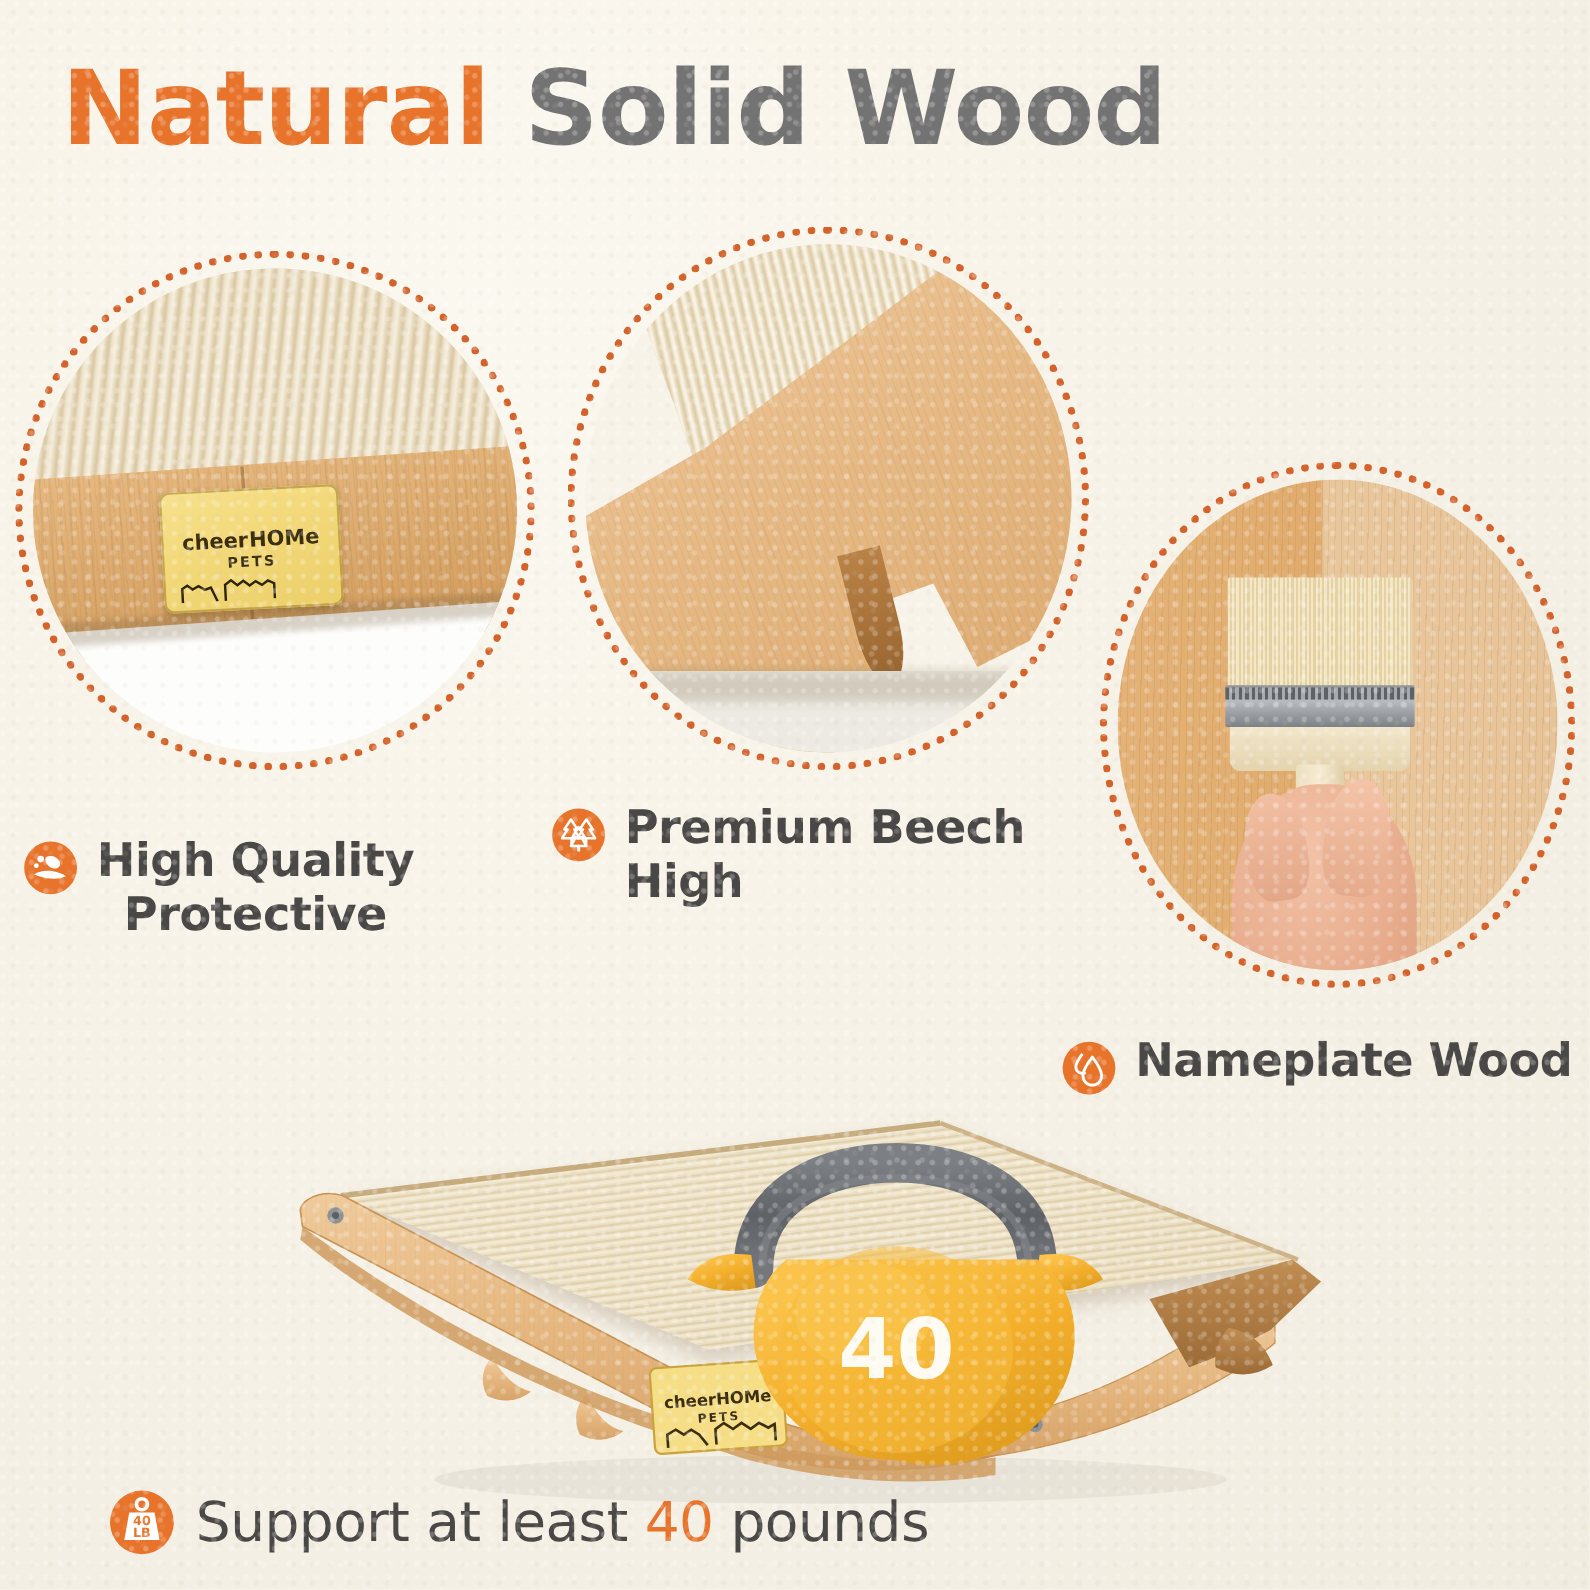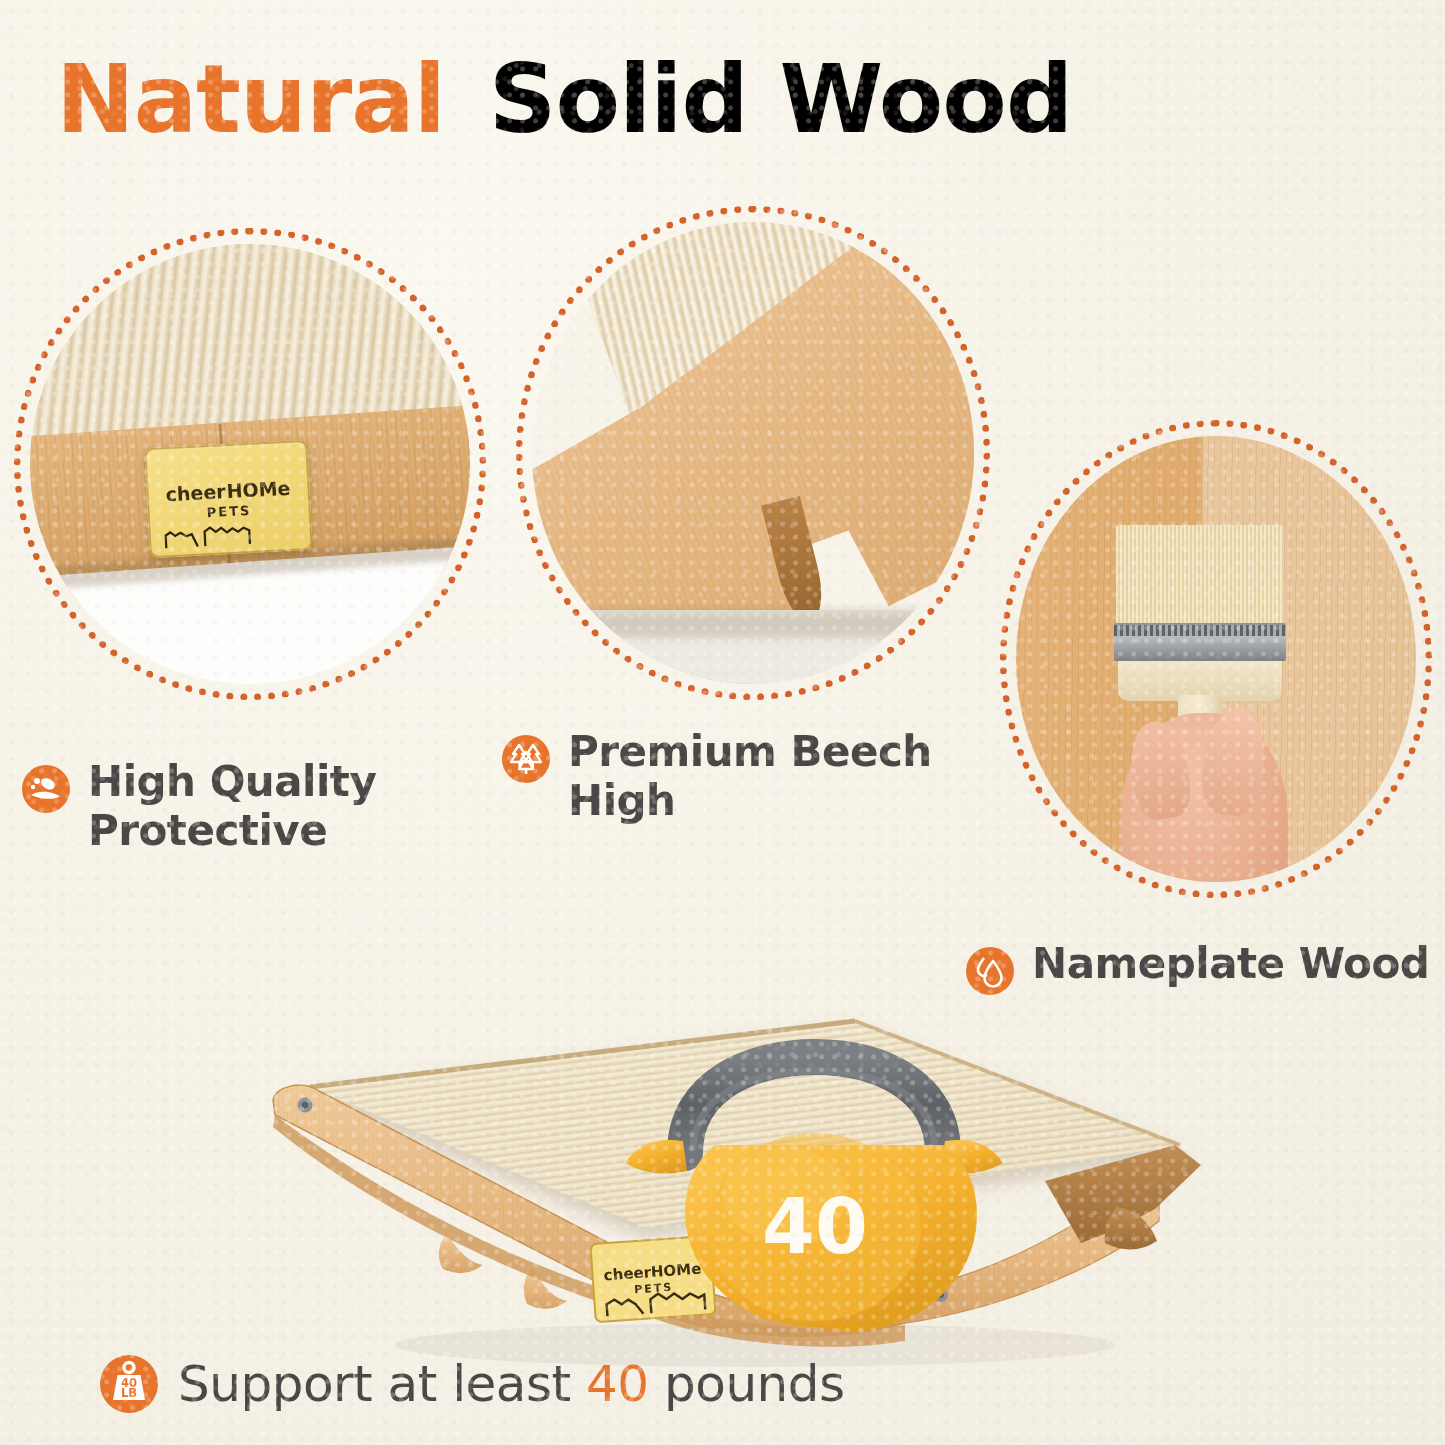--- a/index.html
+++ b/index.html
@@ -26,21 +26,21 @@
   }
 
   
   .title{
     position:absolute;left:56px;top:52px;z-index:20;
     font-size:94px;line-height:1.02;font-weight:700;
     letter-spacing:-1px;white-space:nowrap;
     font-family:"DejaVu Sans", sans-serif;
   }
   .title .w1{color:#e8742c;font-style:normal;text-align:center;}
-  .title .w2{color:#000000;margin-left:12px;}
+  .title .w2{color:#737373;}
 
   
   .circ{position:absolute;border-radius:50%;z-index:10;}
   .circ .ring{
     position:absolute;inset:0;border-radius:50%;
     border:7px dotted #d4632b;
     box-sizing:border-box;
   }
   .circ .photo{
     position:absolute;inset:16px;border-radius:50%;overflow:hidden;
@@ -211,21 +211,21 @@
       background:radial-gradient(ellipse at 40% 30%, #f3c2a6 0%, #e8ad8e 60%, #dd9d7c 100%);
       border-radius:46% 46% 26% 26%/52% 52% 22% 22%;"></div>
     <div style="position:absolute;left:29%;top:64%;width:14%;height:22%;
       background:linear-gradient(#f2bfa2,#e3a788);border-radius:50% 50% 35% 35%;transform:rotate(-8deg);"></div>
     <div style="position:absolute;left:47%;top:61%;width:15%;height:24%;
       background:linear-gradient(#f4c4a8,#e5aa8b);border-radius:50% 50% 35% 35%;transform:rotate(6deg);"></div>
   </div>
   <div class="ring"></div>
 </div>
 
-<div class="feat" style="left:22px;top:758px;">
+<div class="feat" style="left:22px;top:758px;text-align:center;">
   <div class="fic">
     <svg viewBox="0 0 48 48">
       <circle cx="15" cy="16" r="3" fill="#fff"></circle>
       <circle cx="11" cy="22" r="2.2" fill="#fff"></circle>
       <path d="M20 14c5-2 10 0 12 4 1.6 3.2 0 6-3 6.5-3 .5-6-1-8-3.5-1.6-2-2.4-5.2-1-7z" fill="#fff"></path>
       <path d="M9 30c4-3 11-4 17-3 5 .8 9 2.5 12 4.5-4 1.8-9 2.6-14 2.2-6-.5-11-2-15-3.7z" fill="#fff"></path>
     </svg>
   </div>
   <div class="ftxt">
     <span>High Quality</span><br>

